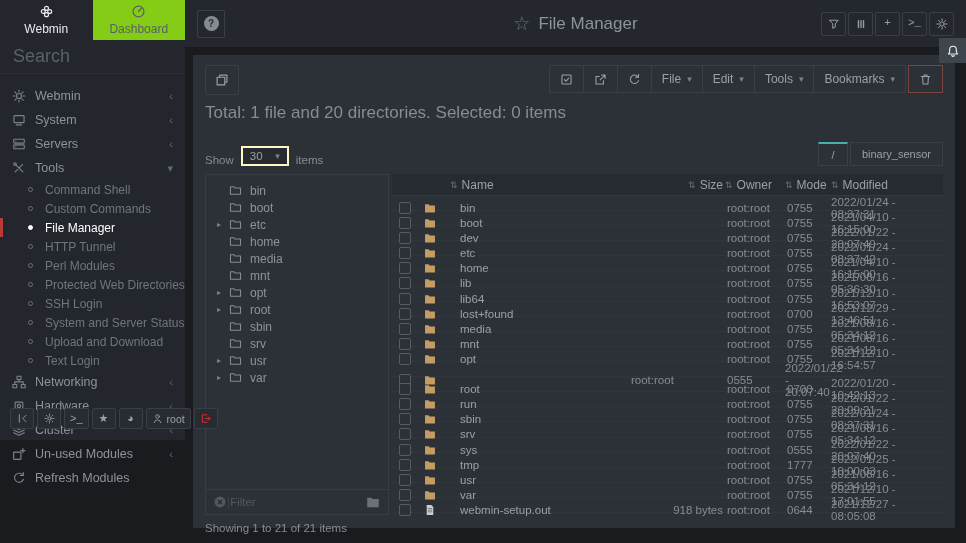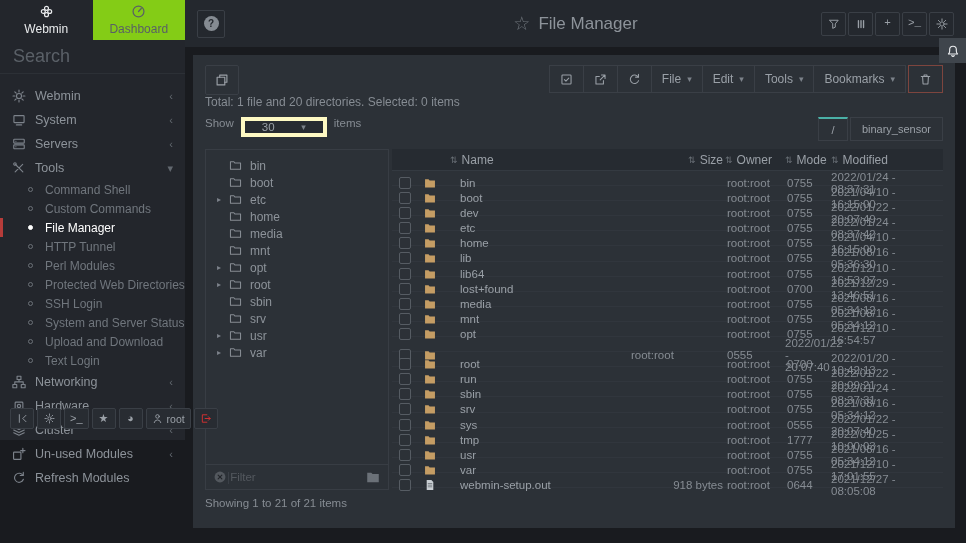--- a/index.html
+++ b/index.html
@@ -57,24 +57,24 @@
   .toolbar-row { display:flex; align-items:flex-start; }
   .clone-btn { width:34px; height:30px; border:1px solid #3a3f46; border-radius:2px; display:flex; align-items:center; justify-content:center; color:#9aa0a7; cursor:pointer; }
   .clone-btn .ico { width:14px; height:14px; }
   .btn-group { margin-left:auto; display:flex; }
   .seg { height:28px; border:1px solid #3a3f46; display:flex; align-items:center; gap:6px; padding:0 10px; margin-left:-1px;
          color:#9aa0a7; font-size:12px; cursor:pointer; background:#2c3137; }
   .seg .ico { width:13px; height:13px; }
   .seg .caret { font-size:9px; color:#7c828a; }
   .seg.trash { border-color:#7e453e; margin-left:2px; }
 
-  .summary-line { font-size:12px; color:#868c93; }
-
-  .show-row { margin-top:8px; display:flex; align-items:flex-start; gap:7px; font-size:11.5px; color:#868c93; }
-  .page-select { width:86px; height:20px; border:4px solid #fef9c3; background:#272b31; display:flex; align-items:center; justify-content:space-between; padding:0 17px; color:#9aa0a7; font-size:11.5px; cursor:pointer; }
+  .summary-line { margin-top:8px; font-size:17px; color:#868c93; }
+
+  .show-row { margin-top:19px; display:flex; align-items:flex-end; gap:7px; font-size:11.5px; color:#868c93; }
+  .page-select { width:48px; height:20px; border:2px solid #fef9c3; background:#272b31; display:flex; align-items:center; justify-content:space-between; padding:0 7px; color:#9aa0a7; font-size:11.5px; cursor:pointer; }
   .page-select .caret { font-size:9px; color:#7c828a; }
   .breadcrumb { margin-left:auto; display:flex; }
   .bc-btn { height:24px; border:1px solid #3a3f46; display:flex; align-items:center; justify-content:center; padding:0 11px; font-size:11px; color:#9aa0a7; cursor:pointer; background:#2c3137; }
   .bc-btn.rootpath { border-top:2px solid #4ab0a6; min-width:30px; margin-right:2px; }
 
   .panels { margin-top:8px; display:flex; gap:3px; height:341px; }
 
   
   .tree-panel { width:184px; border:1px solid #383d44; display:flex; flex-direction:column; }
   .tree-list { flex:1; padding-top:7px; overflow:hidden; }

